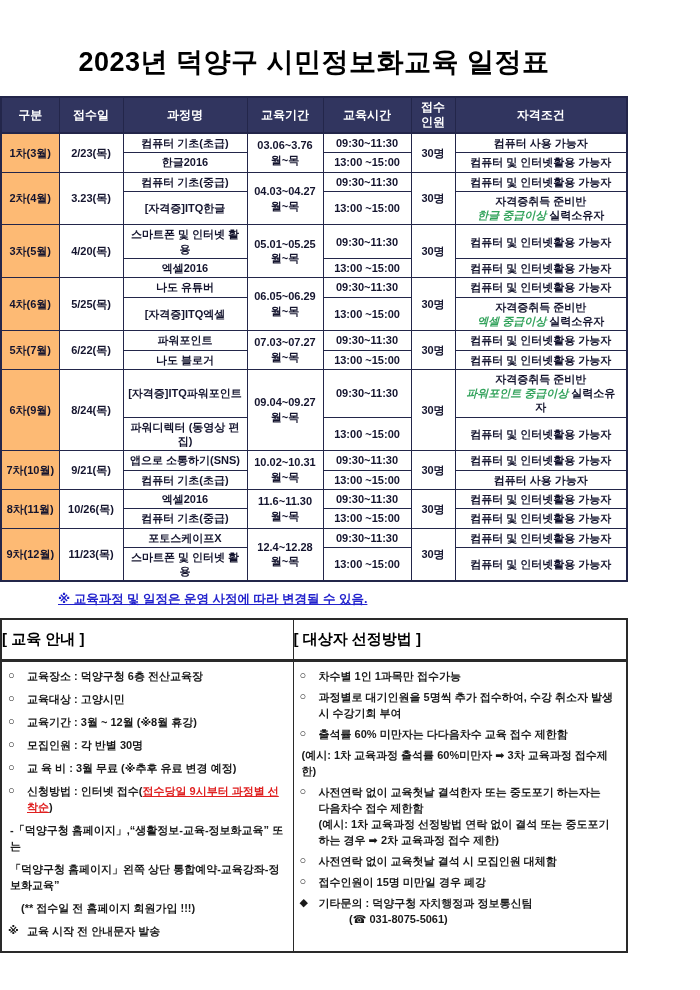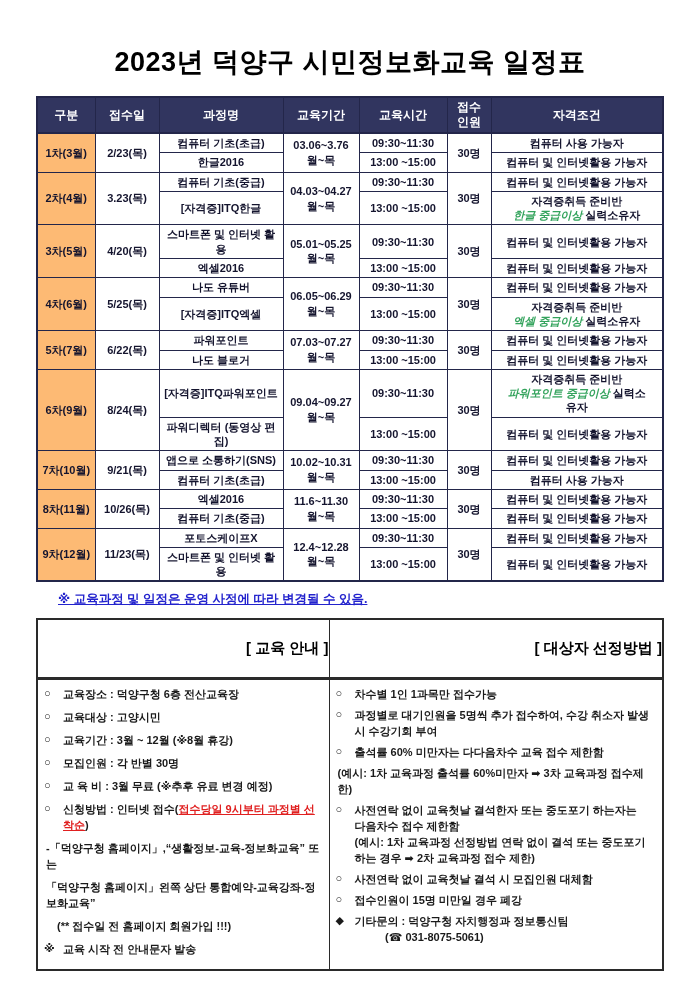--- a/index.html
+++ b/index.html
@@ -1,31 +1,31 @@
 <!DOCTYPE html>
 <html><head>
 <meta charset="utf-8">
 <style>
   html,body{margin:0;padding:0;}
   body{width:700px;height:990px;background:#ffffff;font-family:"Liberation Sans","DejaVu Sans",sans-serif;}
-  .page{width:700px;height:990px;overflow:hidden;color:#14142E;}
+  .page{width:628px;height:990px;overflow:hidden;color:#14142E;}
   .title{margin:44px 0 16px;text-align:center;font-size:27px;font-weight:800;letter-spacing:.5px;color:#000;}
   table.schedule{border-collapse:collapse;margin:0 auto;width:626px;table-layout:fixed;border:2px solid #23264A;}
   .schedule th{background:#31355F;color:#fff;font-size:12px;font-weight:700;border:1px solid #23264A;
                border-bottom:2px solid #23264A;padding:2px 1px;white-space:pre-line;line-height:1.25;}
   .schedule td{border:1px solid #23264A;font-size:11px;font-weight:700;text-align:center;vertical-align:middle;
                padding:2px;line-height:1.3;color:#14142E;}
   .schedule td.gubun{background:#fdba74;}
-  .schedule td.qual{padding:2px 12px;}
+  .schedule td.qual{padding:2px 6px;}
   .green{color:#33A35C;font-style:italic;}
   .red{color:#E02020;text-decoration:underline;}
   .note{margin:9px 0 10px 58px;font-size:12.5px;font-weight:700;color:#2323CD;text-decoration:underline;}
   table.info{border-collapse:collapse;margin:0 auto;width:626px;table-layout:fixed;border:2px solid #2A2A2A;}
   .info td{border:1.5px solid #2A2A2A;vertical-align:top;}
-  .info tr.head td{text-align:right;font-size:15px;font-weight:800;padding:19px 0;border-bottom:3px solid #2A2A2A;color:#000;}
+  .info tr.head td{text-align:left;font-size:15px;font-weight:800;padding:10px 0;border-bottom:3px solid #2A2A2A;color:#000;}
   .info tr.ibody td{padding:7px 5px 4px 6px;font-size:11px;font-weight:700;color:#1A1A1A;}
   .item{display:flex;margin-bottom:7px;}
   .col-right .item{margin-bottom:5px;}
   .bullet{flex:0 0 19px;}
   .item.ind1 .bullet{flex:0 0 2px;}
   .item.ind2 .bullet{flex:0 0 13px;}
   .itext{flex:1;}
   .itext .line{white-space:pre-wrap;line-height:1.45;}
   .period div{line-height:1.35;}
 </style>

